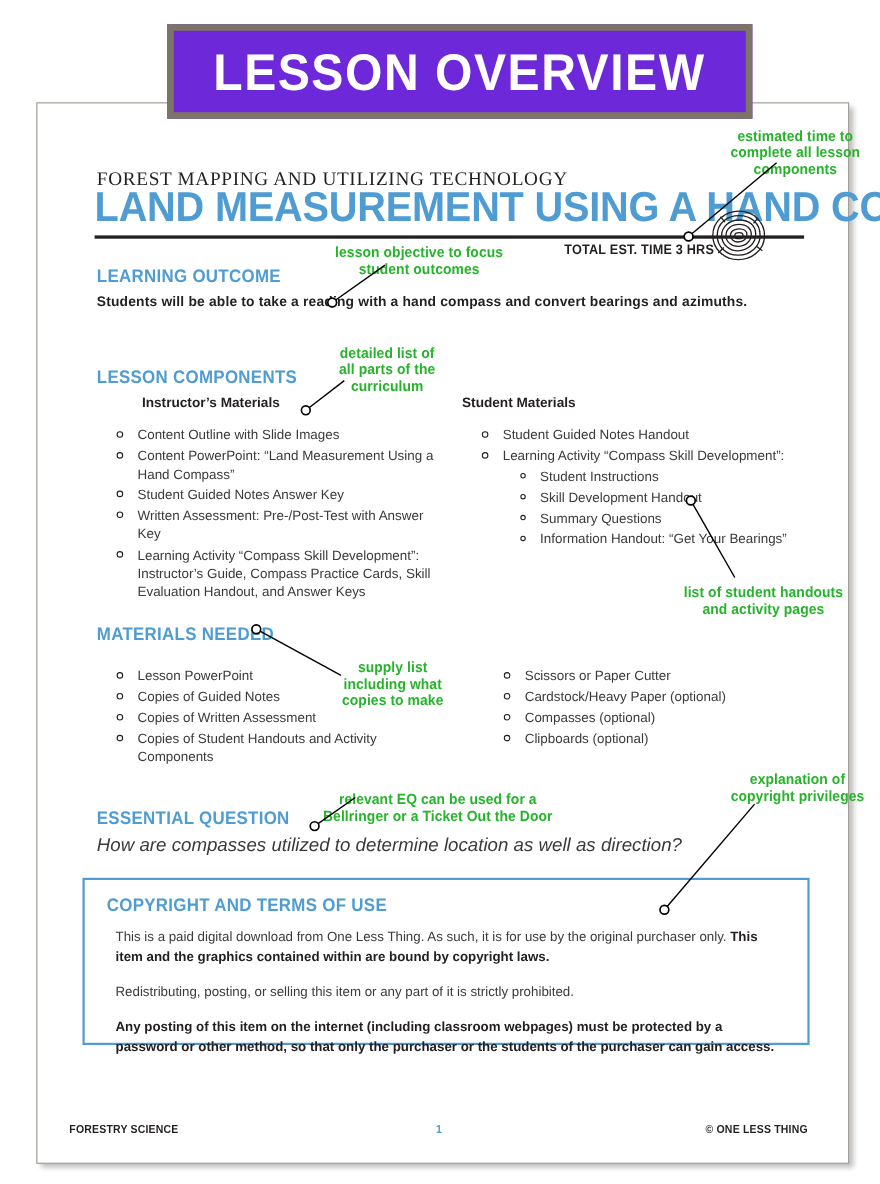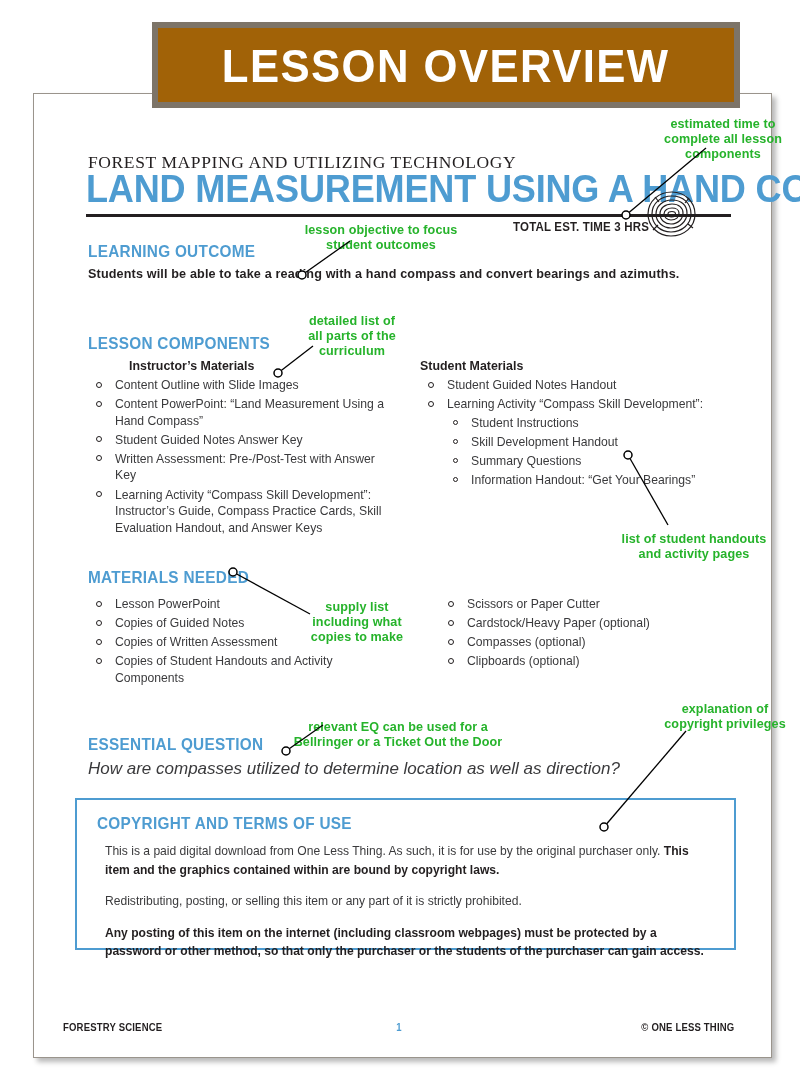--- a/index.html
+++ b/index.html
@@ -26,23 +26,23 @@
     border: 1px solid #9a948c;
     box-sizing: border-box;
     box-shadow: 4px 4px 5px rgba(0,0,0,0.28);
   }
 
   
   #banner {
     position: absolute;
     left: 152px;
     top: 22px;
-    width: 588px;
+    width: 532px;
     height: 86px;
-    background: #a16207;
+    background: #6d28d9;
     border: 6px solid #7d7468;
     box-sizing: border-box;
     display: flex;
     align-items: center;
     justify-content: center;
     z-index: 30;
   }
   #banner .banner-text {
     color: #ffffff;
     font-size: 47px;
@@ -132,21 +132,21 @@
     position: absolute;
     font-size: 12.4px;
     font-weight: bold;
     color: #231f20;
     white-space: nowrap;
   }
 
   
   .blist {
     position: absolute;
-    margin: 0;
+    margin: 10px;
     padding: 0;
     list-style: none;
   }
   .blist li {
     position: relative;
     padding-left: 27px;
     font-size: 12.2px;
     line-height: 16.6px;
     color: #3a3a3c;
     margin-bottom: 2.5px;

